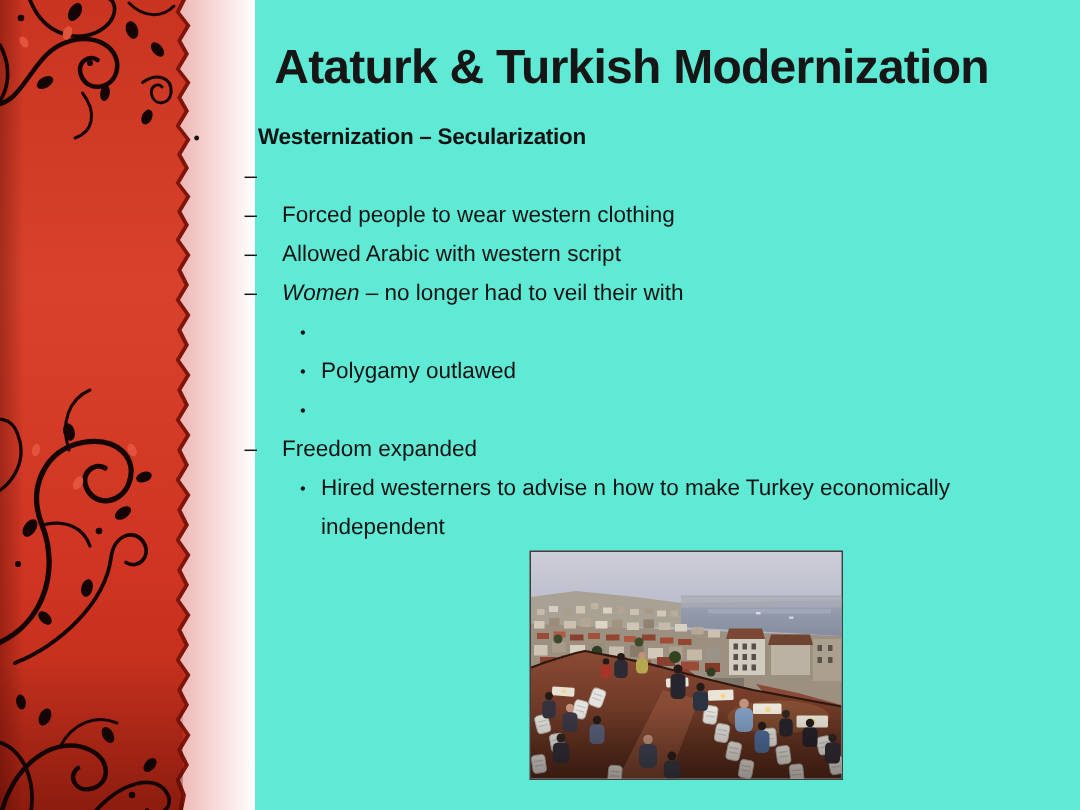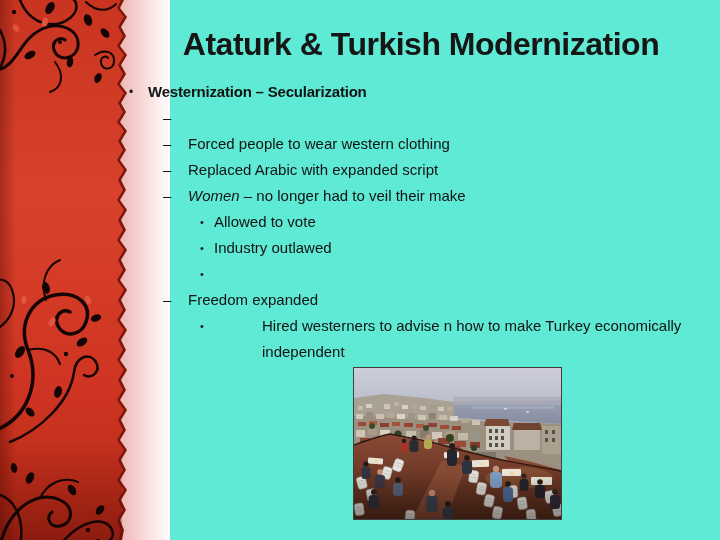--- a/index.html
+++ b/index.html
@@ -12,24 +12,24 @@
   .title {
     position:absolute; left:125px; top:26px; width:592px;
     text-align:center; font-size:32px; font-weight:700;
     letter-spacing:-0.5px; color:#161616;
   }
   .textblock { position:absolute; left:128px; top:79px; width:586px; }
   .line { display:flex; align-items:flex-start; line-height:26px; font-size:15px; color:#131313; }
   .line .m { flex:0 0 auto; text-align:left; }
   .line .t { flex:0 1 auto; }
   .l1 .m { margin-left:1px; width:19px; font-size:12px; }
-  .l1 .t { font-weight:700; letter-spacing:-0.2px; }
+  .l1 .t { font-weight:700; letter-spacing:-0.2px;margin-left:24px; }
   .l2 .m { margin-left:35px; width:25px; }
   .l3 .m { margin-left:72px; width:14px; font-size:11px; }
-  .wrap .t { max-width:470px;margin-left:48px; }
+  .wrap .t { max-width:470px; }
   .photo-frame {
     position:absolute; left:353px; top:367px; width:209px; height:153px;
     border:1px solid #3f3f3f; background:#b9bcc9;
   }
   .photo-frame svg { display:block; }
   i { font-style:italic;text-align:right; }
 </style>
 </head>
 <body>
 
@@ -140,33 +140,32 @@
     </div>
     <div class="line l2">
       <span class="m">–</span>
     </div>
     <div class="line l2">
       <span class="m">–</span>
       <span class="t">Forced people to wear western clothing</span>
     </div>
     <div class="line l2">
       <span class="m">–</span>
-      <span class="t">Replaced Arabic with expanded script</span>
+      <span class="t">Allowed Arabic with western script</span>
     </div>
     <div class="line l2">
       <span class="m">–</span>
-      <span class="t"><i>Women</i><span> – no longer had to veil their make</span></span>
+      <span class="t"><i>Women</i><span> – no longer had to veil their with</span></span>
     </div>
     <div class="line l3">
       <span class="m">•</span>
-      <span class="t">Allowed to vote</span>
     </div>
     <div class="line l3">
       <span class="m">•</span>
-      <span class="t">Industry outlawed</span>
+      <span class="t">Polygamy outlawed</span>
     </div>
     <div class="line l3">
       <span class="m">•</span>
     </div>
     <div class="line l2">
       <span class="m">–</span>
       <span class="t">Freedom expanded</span>
     </div>
     <div class="line l3 wrap">
       <span class="m">•</span>

